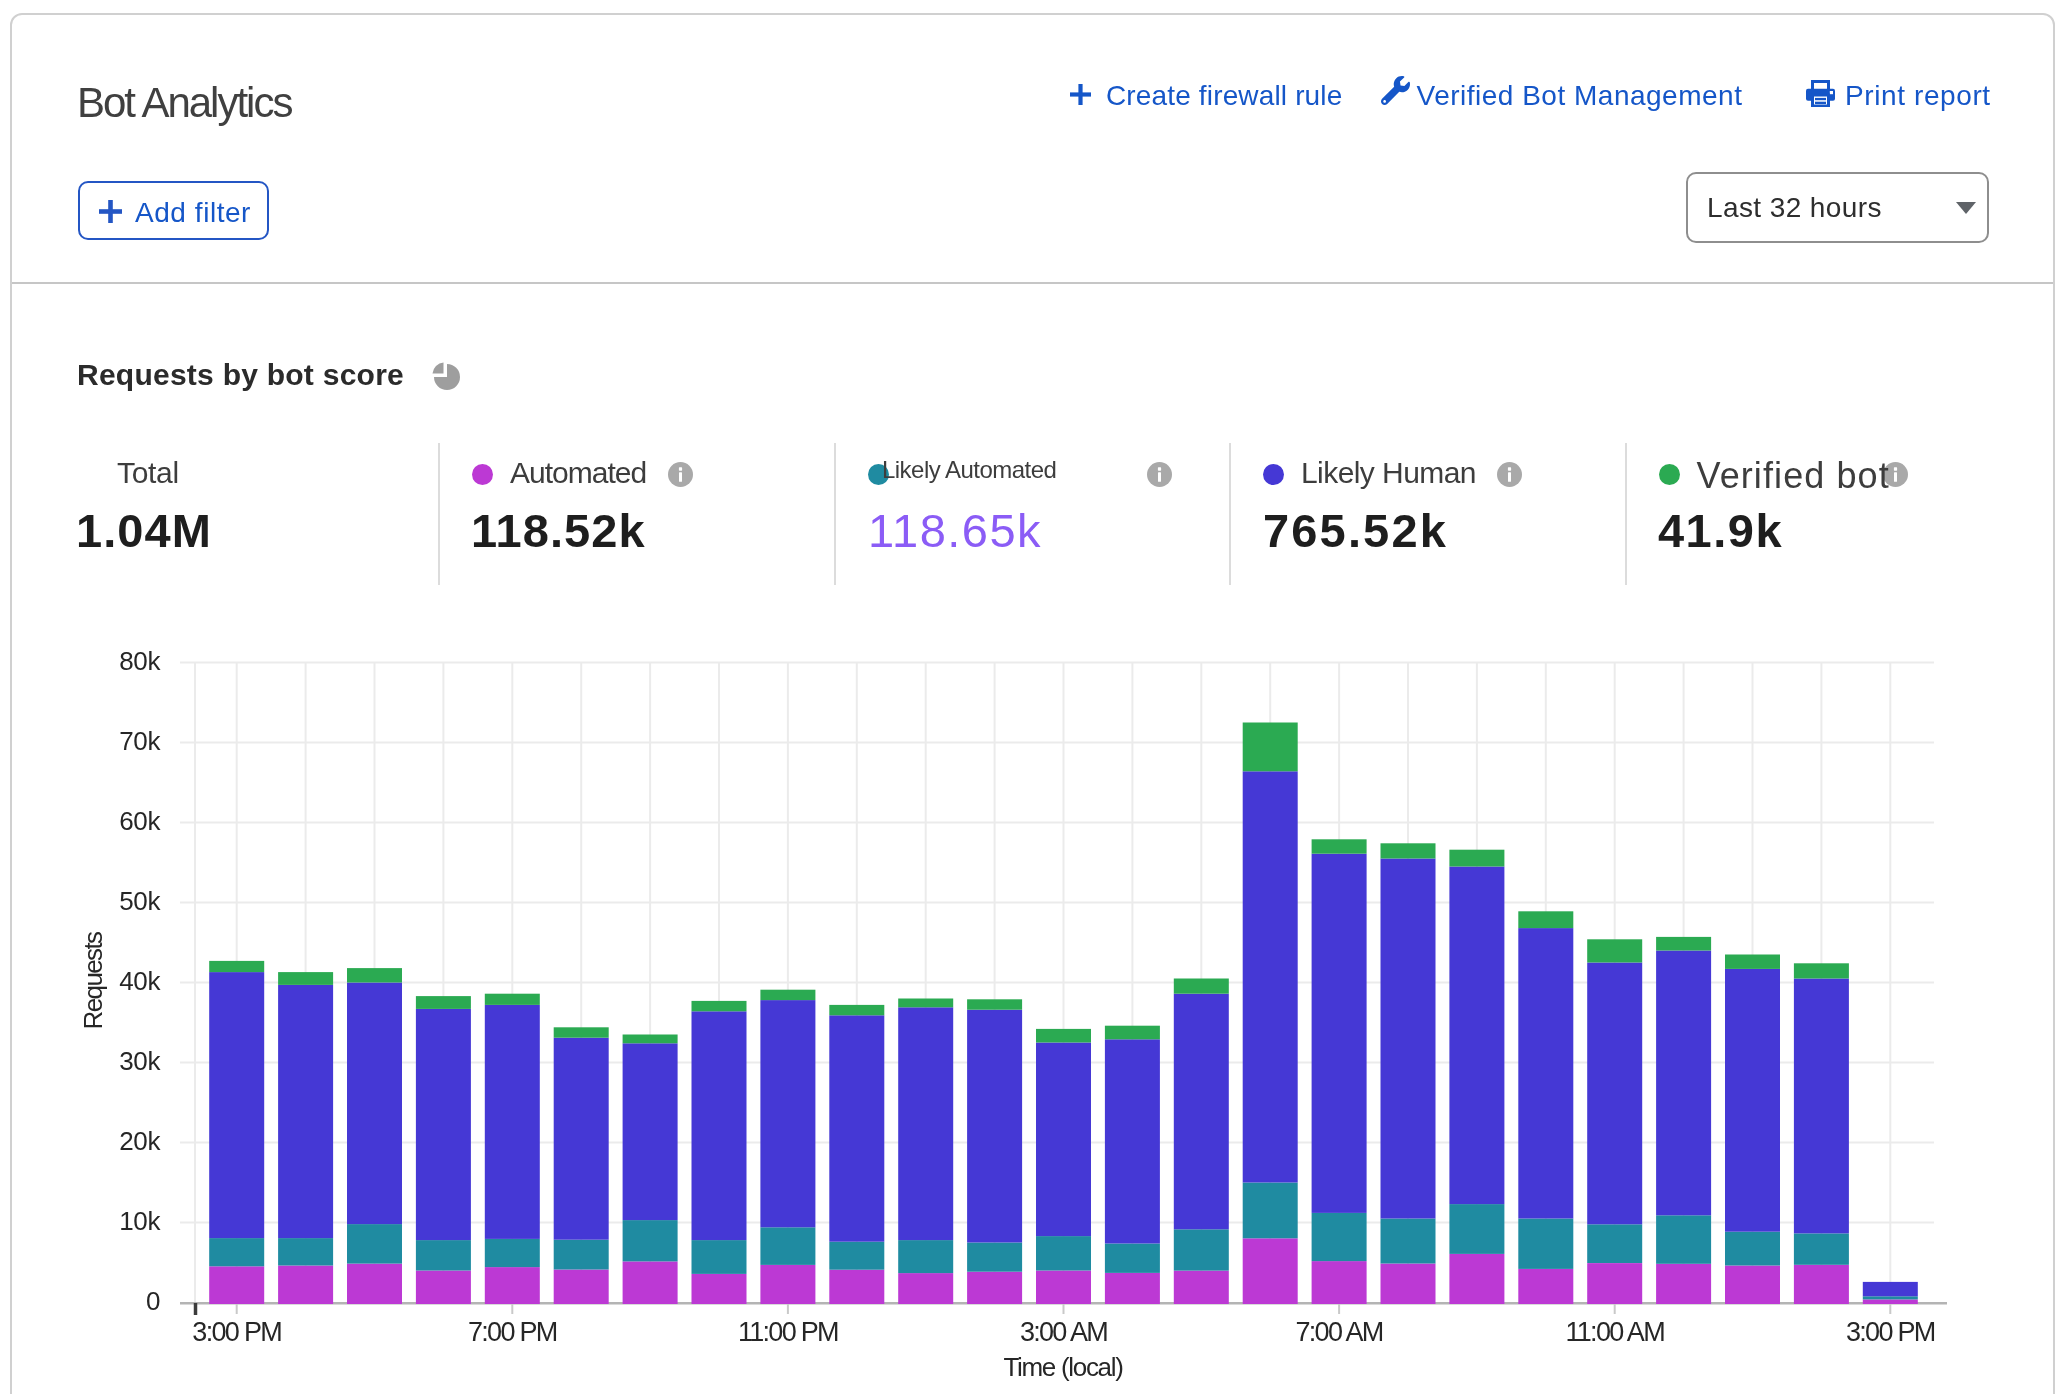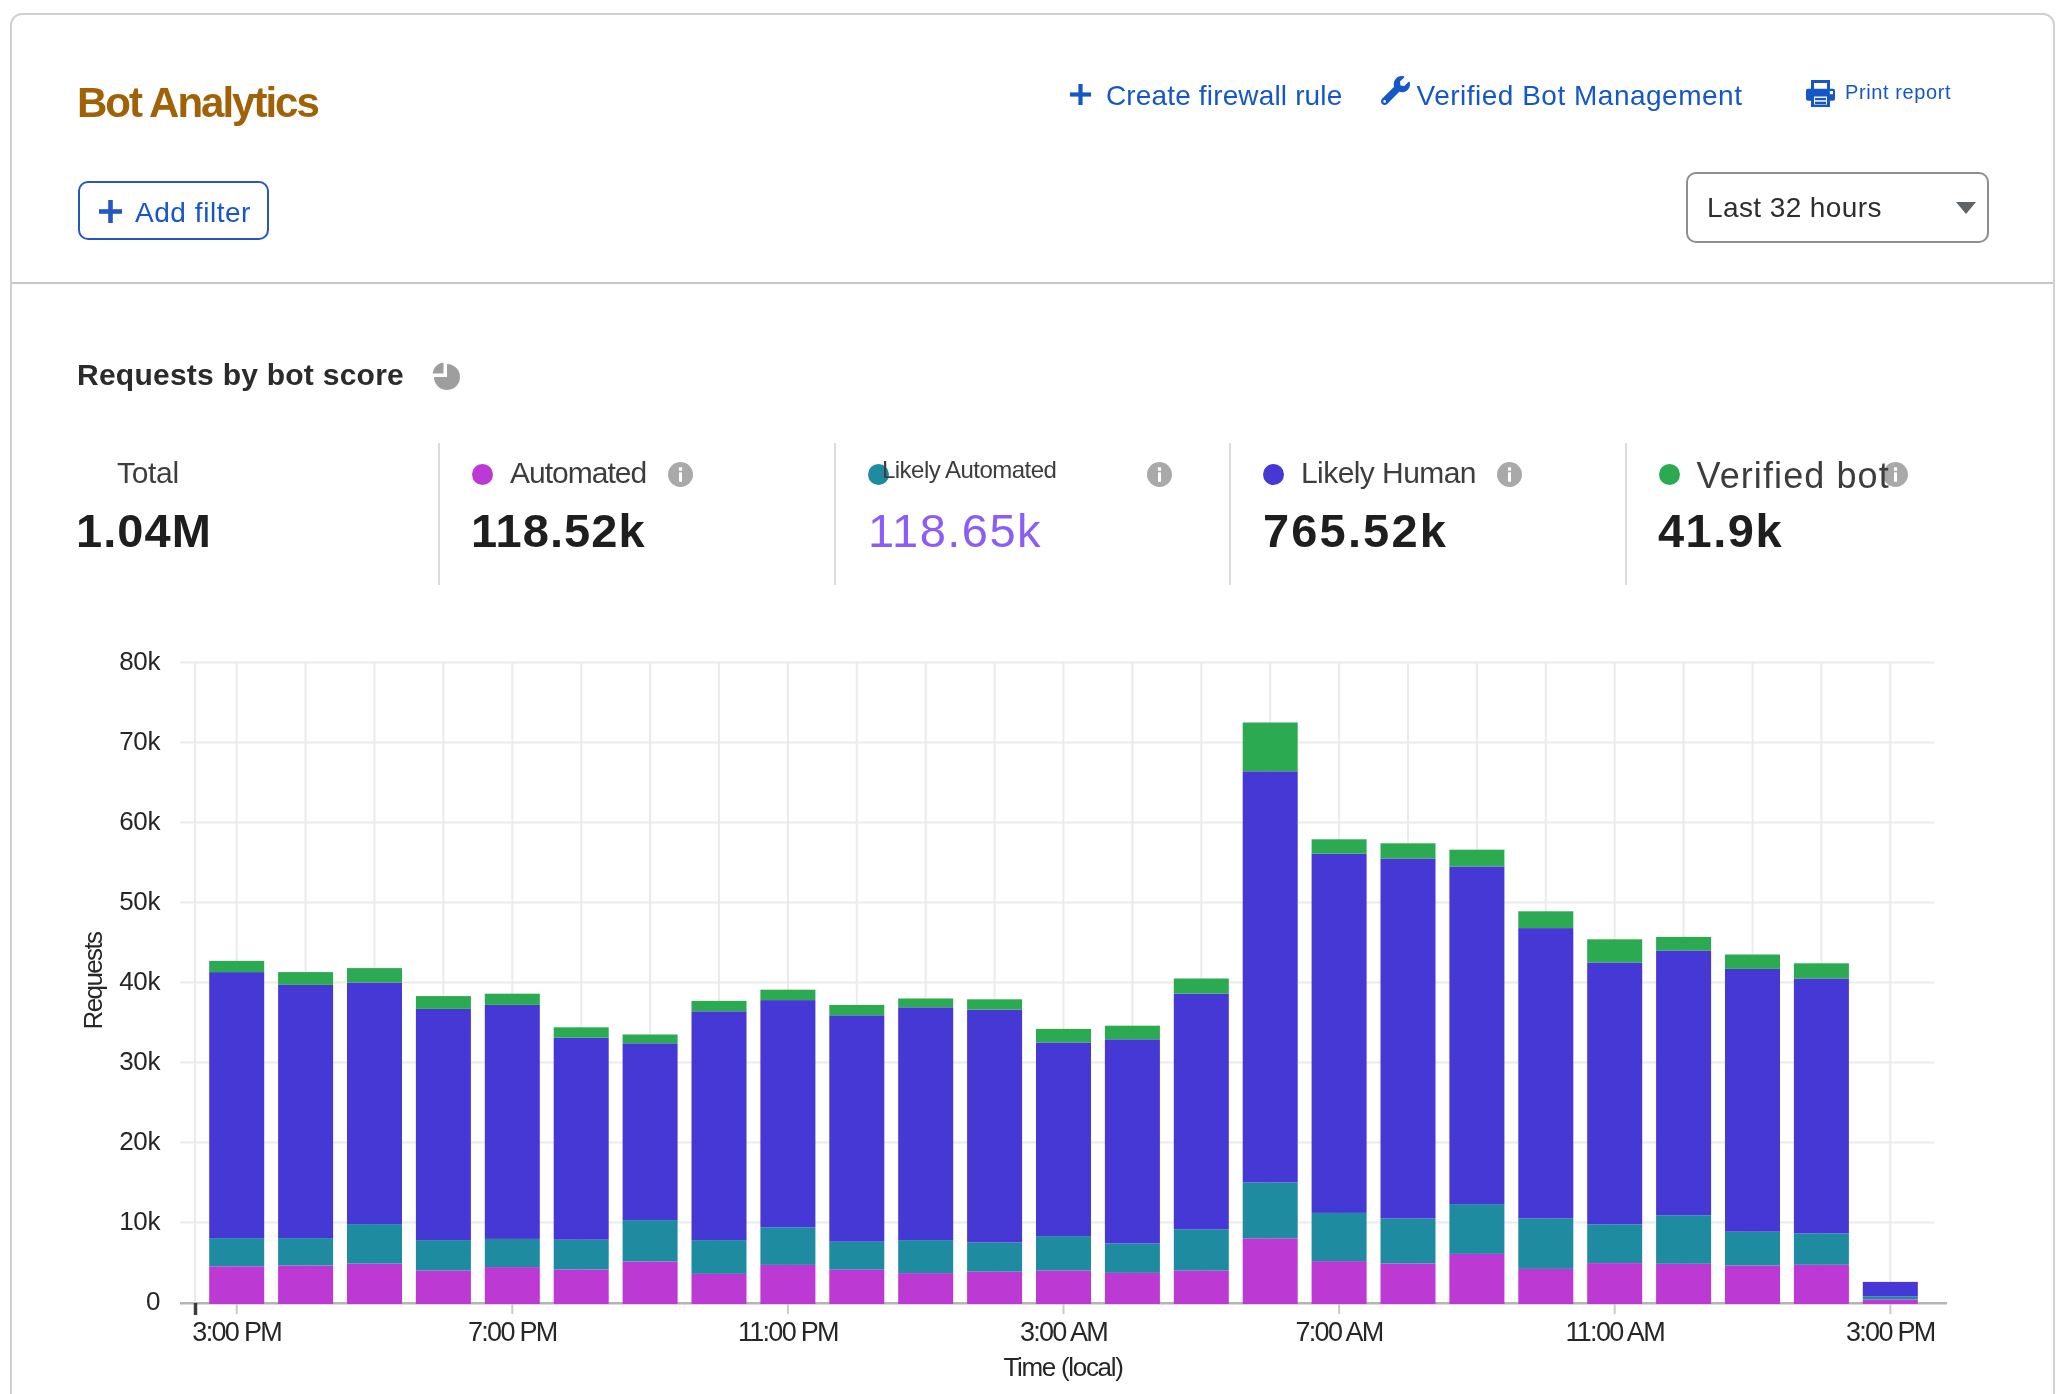--- a/index.html
+++ b/index.html
@@ -1,39 +1,39 @@
 <!DOCTYPE html>
 <html><head><meta charset="utf-8"><title>Bot Analytics</title>
 <style>
   html,body{margin:0;padding:0;}
   body{width:2070px;height:1394px;background:#fff;font-family:"Liberation Sans",sans-serif;position:relative;overflow:hidden;}
   .abs{position:absolute;white-space:nowrap;}
 </style></head><body>
 
 <div class="abs" style="left:10px;top:13px;width:2041px;height:1420px;border:2px solid #d0d0d0;border-radius:12px;background:#fff;"></div>
 <div class="abs" style="left:12px;top:282px;width:2041px;height:2px;background:#c6c6c6;"></div>
-<div class="abs" style="left:77px;top:81.5px;font-size:42px;font-weight:bold;letter-spacing:-2.0px;color:#a16207;line-height:1;">Bot Analytics</div>
+<div class="abs" style="left:77px;top:81.5px;font-size:42px;font-weight:normal;letter-spacing:-2.0px;color:#404040;line-height:1;">Bot Analytics</div>
 <svg style="position:absolute;left:1070px;top:84px" width="21" height="21" viewBox="0 0 21 21">
     <line x1="10.5" y1="0" x2="10.5" y2="21" stroke="#1556c8" stroke-width="4.2"></line>
     <line x1="0" y1="10.5" x2="21" y2="10.5" stroke="#1556c8" stroke-width="4.2"></line>
   </svg>
 <div class="abs" style="left:1106px;top:81.6px;font-size:28px;letter-spacing:0.15px;color:#1556c8;line-height:1;">Create firewall rule</div>
 <svg style="position:absolute;left:1381px;top:76px" width="29" height="29" viewBox="0 0 512 512">
     <path d="M507.73 109.1c-2.24-9.03-13.54-12.09-20.12-5.51l-74.36 74.36-67.88-11.31-11.31-67.88 74.36-74.36c6.62-6.62 3.43-17.9-5.66-20.16-47.38-11.74-99.55.91-136.58 37.93-39.64 39.64-50.55 97.1-34.05 147.2L18.74 402.76c-24.99 24.99-24.99 65.51 0 90.5 24.99 24.99 65.51 24.99 90.5 0l213.21-213.21c50.12 16.71 107.47 5.68 147.37-34.22 37.07-37.07 49.7-89.32 37.91-136.73zM64 472c-13.25 0-24-10.75-24-24 0-13.26 10.75-24 24-24s24 10.74 24 24c0 13.25-10.75 24-24 24z" fill="#1556c8"></path>
   </svg>
 <div class="abs" style="left:1416.5px;top:81.6px;font-size:28px;letter-spacing:0.5px;color:#1556c8;line-height:1;">Verified Bot Management</div>
 <svg style="position:absolute;left:1806px;top:80px" width="29" height="27" viewBox="0 0 29 27">
     <rect x="6.5" y="1.5" width="16" height="9" fill="#fff" stroke="#1556c8" stroke-width="3"></rect>
     <rect x="0" y="8.8" width="29" height="12" rx="2" fill="#1556c8"></rect>
     <rect x="23.8" y="11" width="3.2" height="3.2" fill="#fff"></rect>
     <rect x="6.5" y="15" width="16" height="11" fill="#fff" stroke="#1556c8" stroke-width="3"></rect>
     <rect x="9" y="17.9" width="11" height="2.3" fill="#1556c8"></rect>
     <rect x="9" y="21.7" width="11" height="2.3" fill="#1556c8"></rect>
   </svg>
-<div class="abs" style="left:1845px;top:81.6px;font-size:20px;letter-spacing:0.6px;color:#1556c8;line-height:1;">Print report</div>
+<div class="abs" style="left:1845px;top:81.6px;font-size:28px;letter-spacing:0.6px;color:#1556c8;line-height:1;">Print report</div>
 <div class="abs" style="left:77.5px;top:181px;width:187px;height:55px;border:2.5px solid #2456c4;border-radius:10px;"></div>
 <svg style="position:absolute;left:99px;top:200px" width="23" height="23" viewBox="0 0 23 23">
     <line x1="11.5" y1="0" x2="11.5" y2="23" stroke="#2456c4" stroke-width="4.6"></line>
     <line x1="0" y1="11.5" x2="23" y2="11.5" stroke="#2456c4" stroke-width="4.6"></line>
   </svg>
 <div class="abs" style="left:135px;top:198.8px;font-size:28px;letter-spacing:0.55px;color:#1556c8;line-height:1;">Add filter</div>
 <div class="abs" style="left:1686px;top:172px;width:299px;height:67px;border:2.5px solid #8e8e8e;border-radius:10px;"></div>
 <div class="abs" style="left:1707px;top:194px;font-size:28px;letter-spacing:0.4px;color:#2e2e2e;line-height:1;">Last 32 hours</div>
 <svg style="position:absolute;left:1955px;top:201px" width="22" height="14" viewBox="0 0 22 14">
     <path d="M1 1 L21 1 L11 13 Z" fill="#5f6368"></path>

